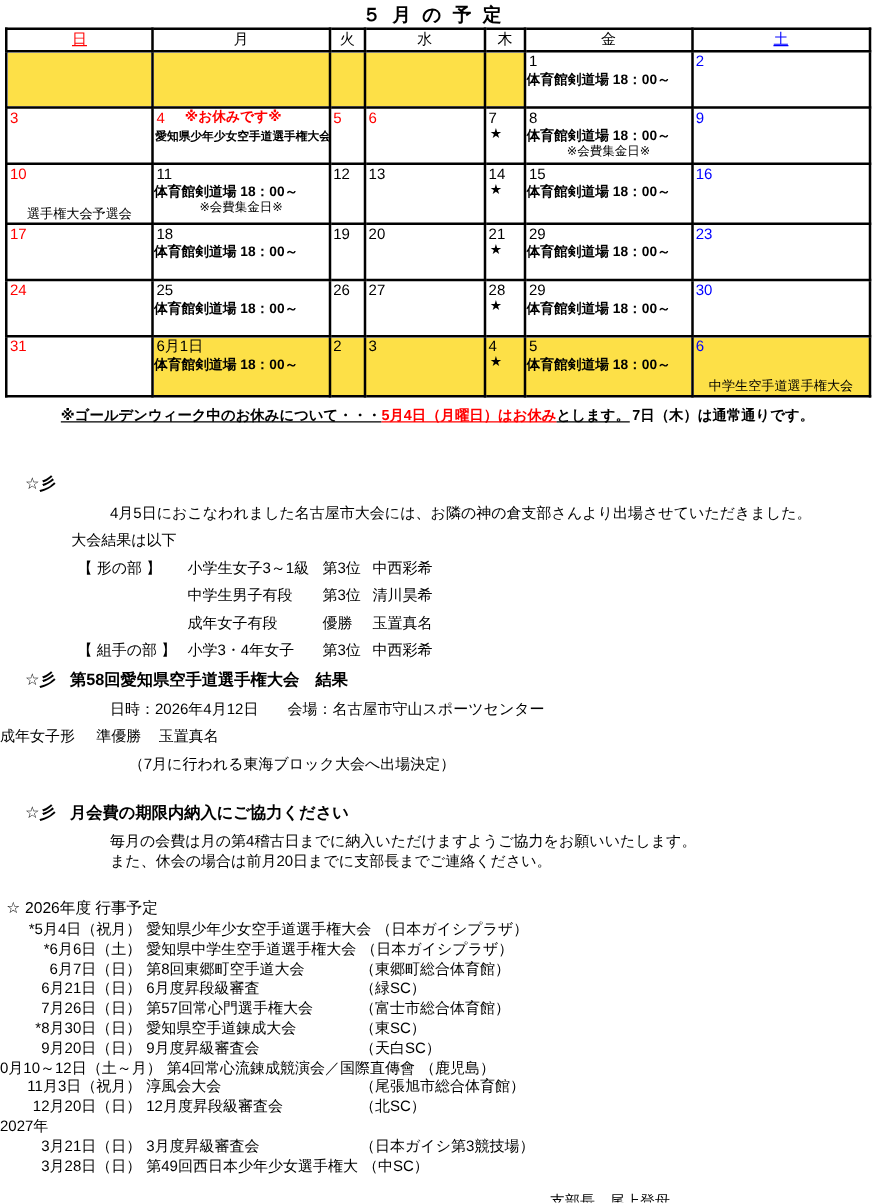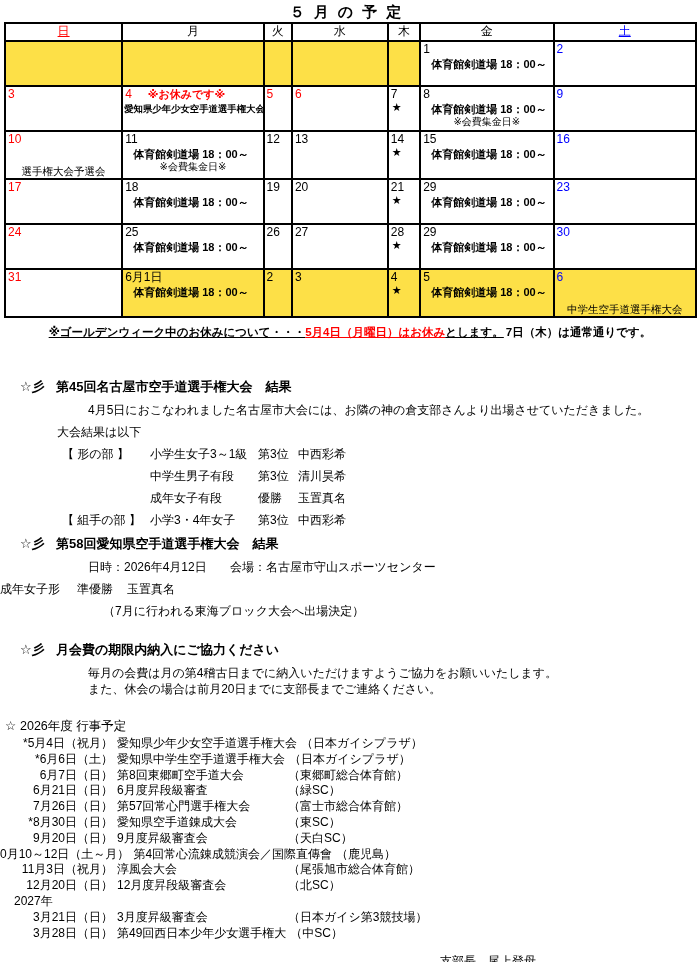--- a/index.html
+++ b/index.html
@@ -17,21 +17,21 @@
   table.cal th{height:16px;font-weight:normal;font-size:12px;text-align:center;line-height:15px;}
   table.cal td{height:43px;}
   th.sun{color:#ff0000;text-decoration:underline;}
   th.sat{color:#0000ff;text-decoration:underline;}
   td.gray{background:#fde047;}
   .cell-top{display:flex;align-items:flex-start;padding-top:1px;line-height:13px;}
   .num{font-size:12px;padding-left:2px;white-space:nowrap;}
   .num.sun{color:#ff0000;}
   .num.sat{color:#0000ff;}
   .note-red{color:#ff0000;font-weight:bold;font-size:11px;margin-left:16px;white-space:nowrap;}
-  .cline{font-size:11px;font-weight:bold;padding-left:10px;line-height:14px;margin-top:1px;white-space:nowrap;}
+  .cline{font-size:11px;font-weight:bold;padding-left:0;line-height:14px;margin-top:1px;white-space:nowrap;}
   .cline-s{font-size:9.4px;font-weight:bold;padding-left:1px;line-height:12px;margin-top:2px;white-space:nowrap;}
   .csub{font-size:10px;text-align:center;line-height:12px;white-space:nowrap;}
   .ccenter{font-size:10.5px;text-align:center;line-height:13px;margin-top:19px;white-space:nowrap;}
   .cstar{font-size:11px;padding-left:3px;line-height:13px;}
   
   .gw{margin-top:7px;text-align:center;font-size:11.5px;font-weight:bold;height:16px;}
   .gw .u{text-decoration:underline;}
   .gw .red{color:#ff0000;}
   .gw .tail{margin-left:2px;}
   
@@ -57,21 +57,21 @@
   .fee1{padding-left:88px;margin-top:6px;}
   .fee2{padding-left:88px;line-height:17px;}
   
   .sec-h4{display:flex;font-size:12.5px;padding-left:5px;margin-top:20px;height:16px;line-height:16px;}
   .sec-h4 .mark4{width:15px;flex:0 0 auto;}
   .events{margin-top:2px;}
   .ev-row{display:flex;font-size:12px;line-height:15.8px;white-space:nowrap;}
   .ev-date{min-width:113px;flex:0 0 auto;text-align:right;}
   .ev-name{min-width:167px;flex:0 0 auto;margin-left:4px;}
   .ev-venue{margin-left:4px;}
-  .ev-year{font-size:12px;line-height:15.8px;padding-left:14px;}
+  .ev-year{font-size:12px;line-height:15.8px;padding-left:0;}
   .signature{margin-top:12px;padding-left:440px;font-size:12px;}
 </style>
 </head>
 <body>
 
 <div class="title">５月の予定</div>
 
 <table class="cal">
   <colgroup>
     <col style="width:116px">
@@ -317,21 +317,20 @@
           <div class="ccenter">中学生空手道選手権大会</div>
         </td>
       </tr>
     </tbody>
 </table>
 
 <div class="gw"><span class="u">※ゴールデンウィーク中のお休みについて・・・</span><span class="u red">5月4日（月曜日）はお休み</span><span class="u">とします。</span><span class="tail">7日（木）は通常通りです。</span></div>
 
 <div class="sec-h s1">
   <span class="mark">☆彡</span>
-  <span>第45回名古屋市空手道選手権大会　結果</span>
 </div>
 <div class="body-line lead">4月5日におこなわれました名古屋市大会には、お隣の神の倉支部さんより出場させていただきました。</div>
 <div class="body-line sub-line">大会結果は以下</div>
 <div class="results" id="nagoya-results">
     <div class="res-row">
       <span class="res-part">【 形の部 】</span>
       <span class="res-div">小学生女子3～1級</span>
       <span class="res-rank">第3位</span>
       <span class="res-name">中西彩希</span>
     </div>

